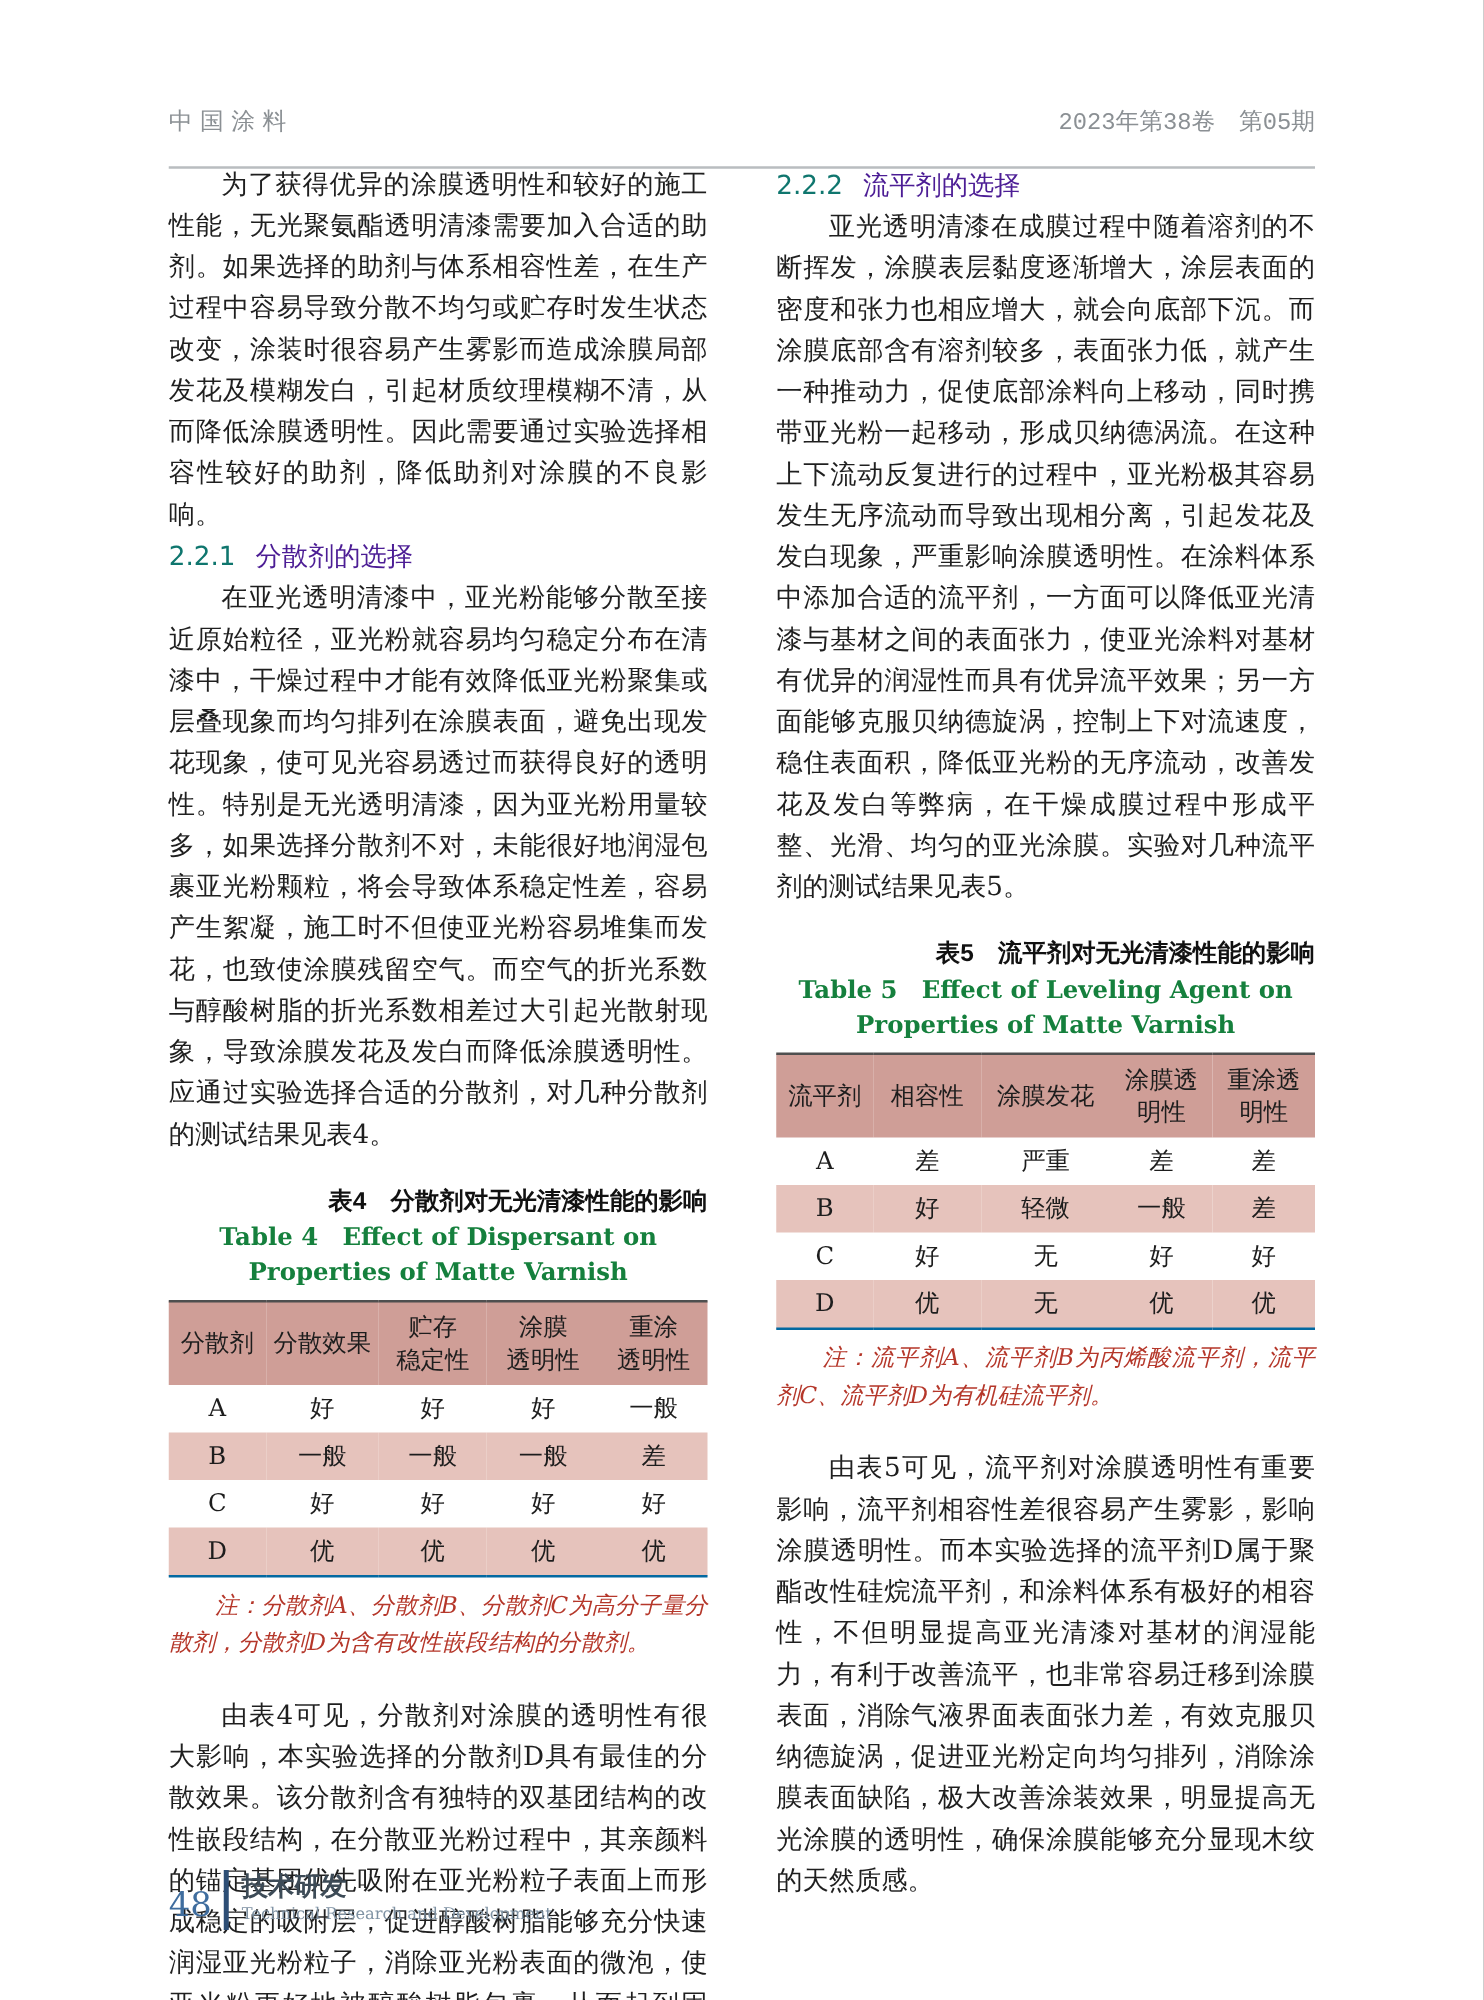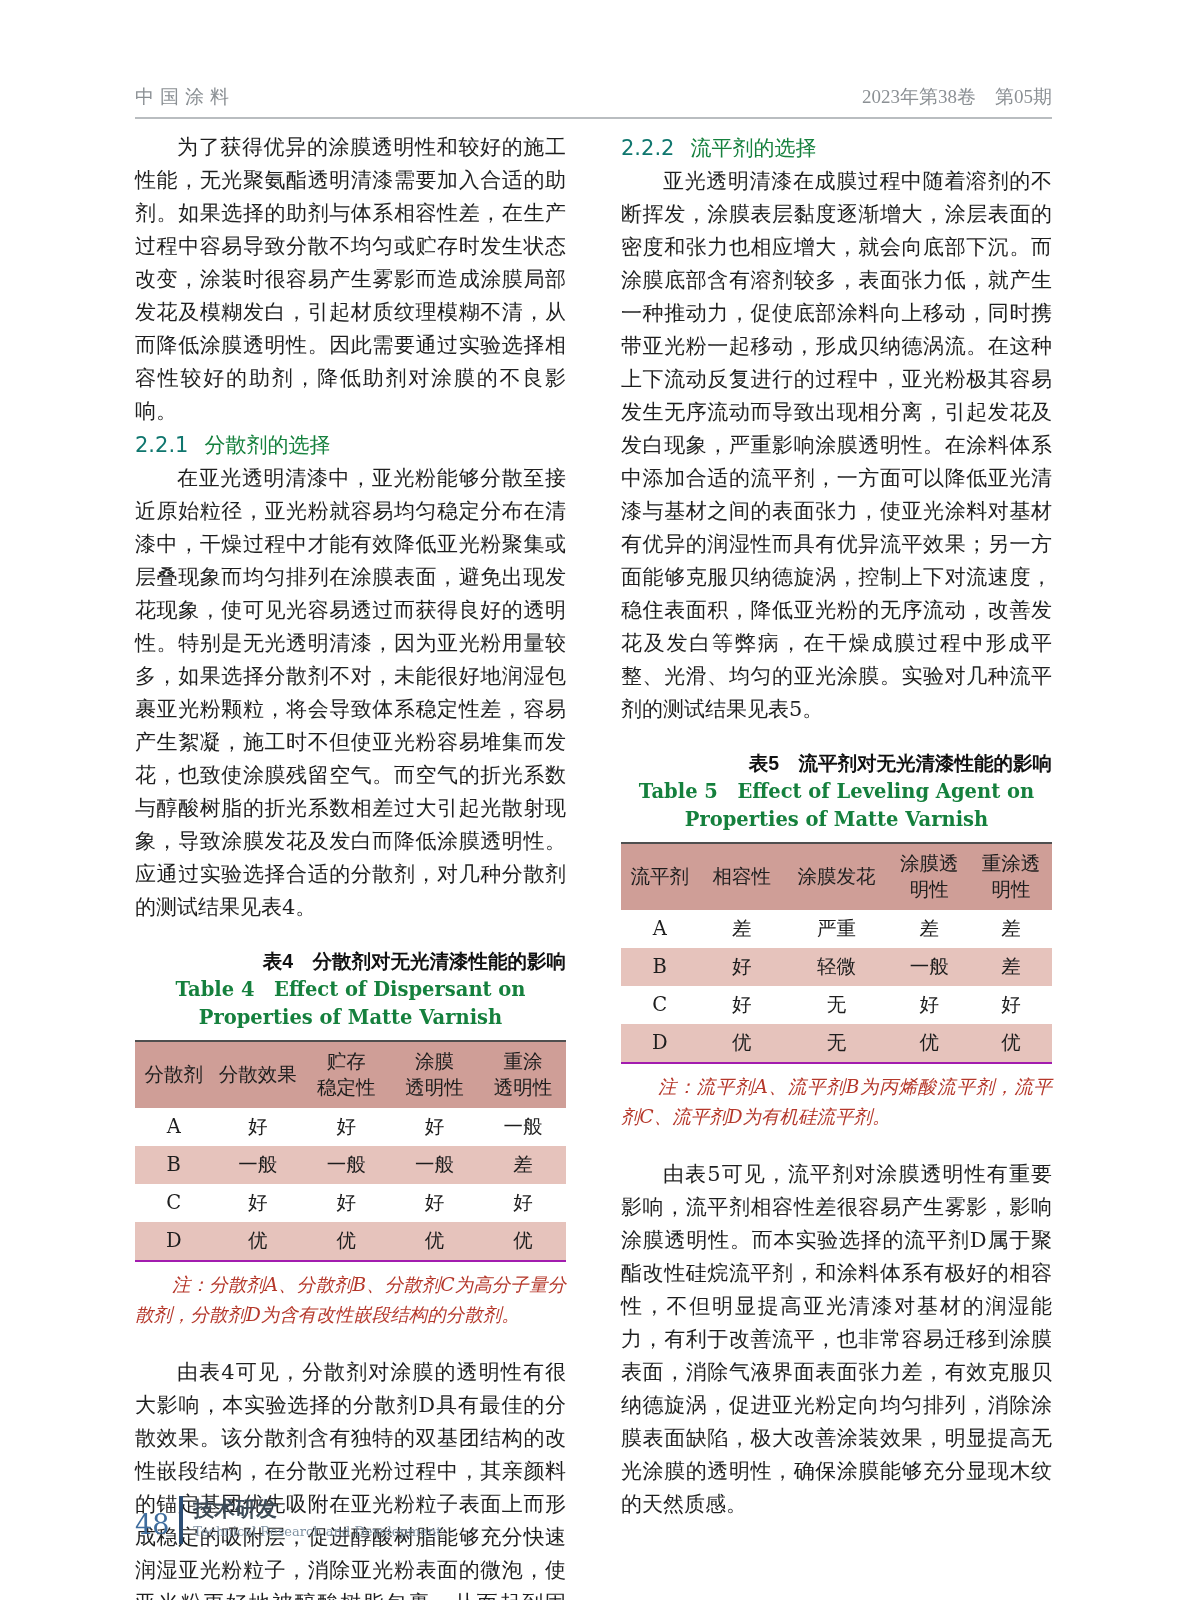--- a/index.html
+++ b/index.html
@@ -10,23 +10,23 @@
     margin:0 auto;
     background:#ffffff;
     overflow:hidden;
     font-family:"DejaVu Serif","Liberation Serif",serif;
     color:#212121;
   }
   
   .page-head {
     position:absolute; top:84px; left:135px; width:917px;
     display:flex; justify-content:space-between; align-items:flex-end;
-    padding-bottom:7px;
+    padding-bottom:23px;
     border-bottom:2px solid #b9bdc0;
-    font-family:Liberation Serif, serif;
+    font-family:Liberation Mono, monospace;
     font-size:19px; color:#8b9094;
   }
   .page-head .journal { letter-spacing:6px; }
   
   .content {
     position:absolute; top:131px; left:135px; width:917px;
     display:flex; gap:55px;
   }
   .col { width:431px; }
   .para {
@@ -38,36 +38,36 @@
     font-family:"DejaVu Sans","Liberation Sans",sans-serif;
     font-size:22px; line-height:34px; font-weight:bold;
     color:#a93226;
   }
   .sec-head .sec-num { margin-right:14px; }
   .subsec-head {
     font-family:"DejaVu Sans","Liberation Sans",sans-serif;
     font-size:21px; line-height:34px; font-weight:normal;
   }
   .subsec-head .sec-num { color:#0f766e; margin-right:16px; }
-  .subsec-head .sec-title { color:#15803d; }
+  .subsec-head .sec-title { color:#4c1d95; }
   
   .tbl-block { margin-top:22px; margin-bottom:26px; }
   .tbl-title-cn {
     text-align:right;
     font-family:Liberation Sans, sans-serif;
     font-weight:bold; font-size:19.5px; line-height:30px; color:#111;
   }
   .tbl-title-en {
     text-align:center;
     font-family:"DejaVu Serif","Liberation Serif",serif;
     font-weight:bold; font-size:19.5px; line-height:28px; color:#15803d;
   }
   table.data {
     width:100%; border-collapse:collapse; margin-top:8px;
-    border-top:2px solid #4f4f4f; border-bottom:2px solid #a21caf;
+    border-top:2px solid #4f4f4f; border-bottom:2px solid #0369a1;
     font-size:19.5px;
   }
   table.data thead th {
     background:#cf9e97;
     font-weight:normal; text-align:center; vertical-align:middle;
     padding:7px 2px; line-height:26px; white-space:pre-line; color:#1d1d1d;
   }
   table.data tbody td {
     text-align:center; padding:5px 2px; line-height:28px; color:#1d1d1d;
   }

